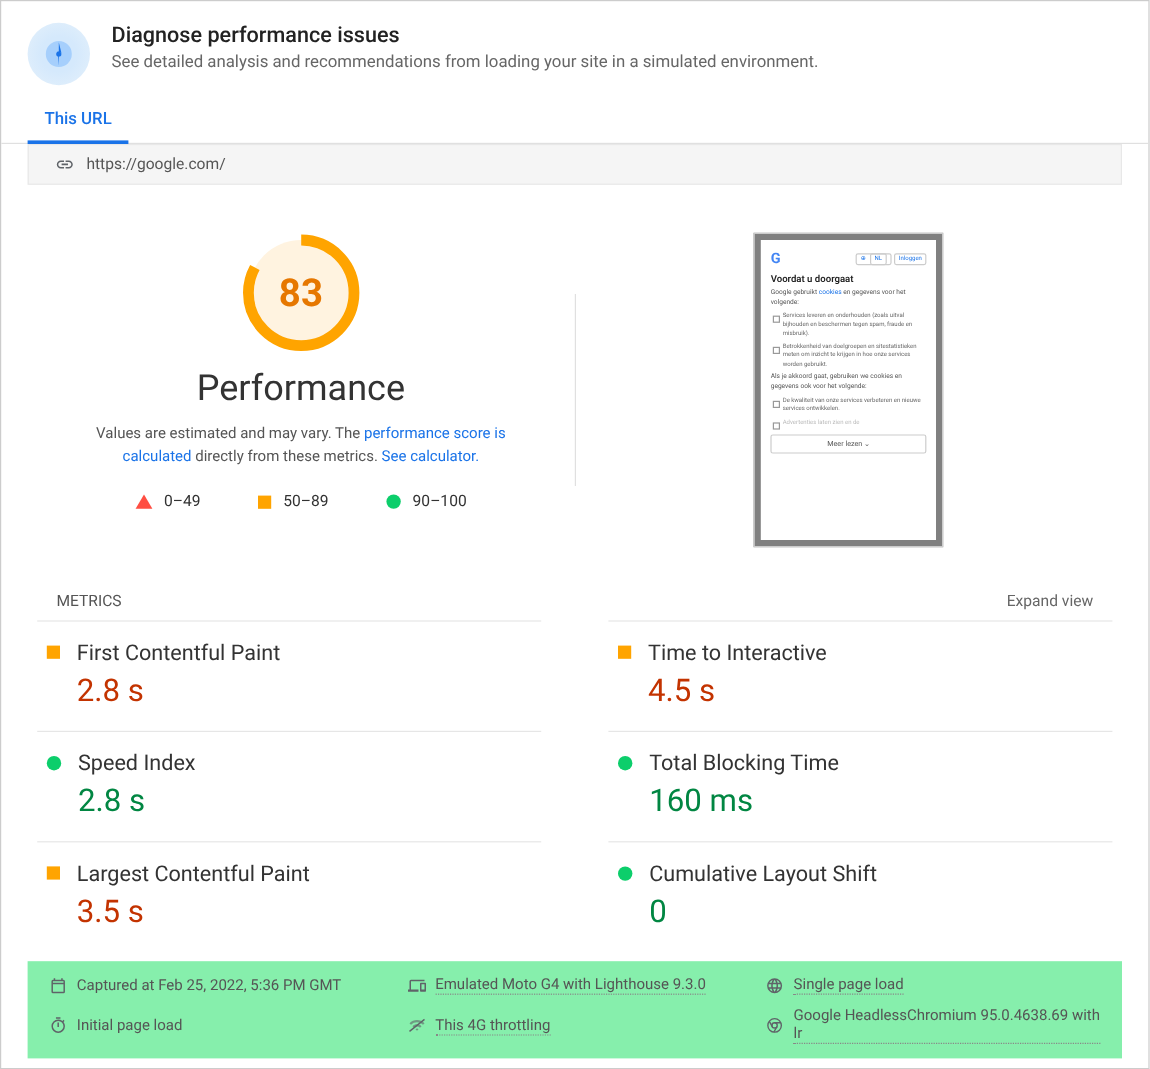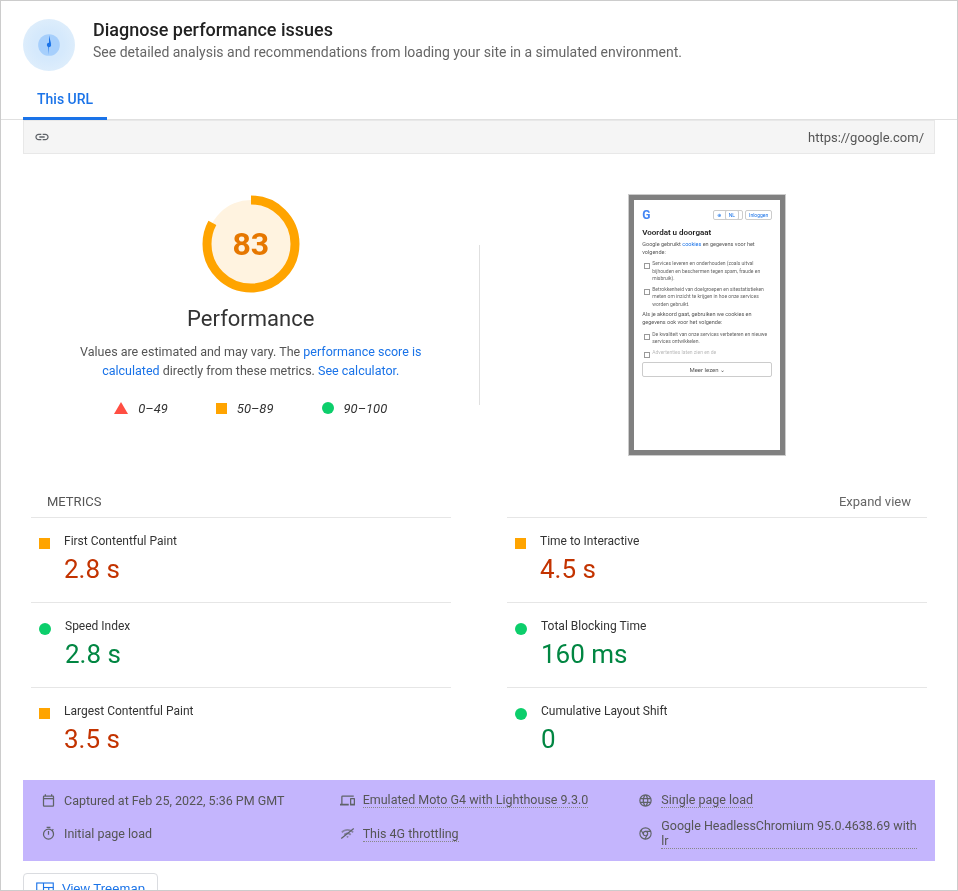--- a/index.html
+++ b/index.html
@@ -6,32 +6,32 @@
 body { font-family: -apple-system, BlinkMacSystemFont, "Segoe UI", Roboto, Arial, sans-serif; background: #fff; color: #333; border: 1px solid #ccc; width: 958px; height: 891px; overflow: hidden; }
 .container { padding: 0; }
 .header { display: flex; align-items: flex-start; padding: 18px 22px 10px 22px; }
 .header-icon { width: 52px; height: 52px; border-radius: 50%; background: radial-gradient(circle, #d5e9fc 40%, #e5f1fb 100%); display: flex; align-items: center; justify-content: center; margin-right: 18px; }
 .header-icon svg { width: 26px; height: 26px; }
 .header-text h1 { font-size: 18px; font-weight: 500; color: #222; margin-bottom: 4px; }
 .header-text p { font-size: 14px; color: #666; }
 .tabs { padding: 0 22px; border-bottom: 1px solid #e0e0e0; position: relative; }
 .tab { display: inline-block; padding: 10px 14px 12px 14px; font-size: 14px; color: #1a73e8; position: relative; cursor: pointer; font-weight: 500; }
 .tab::after { content: ''; position: absolute; bottom: -1px; left: 0; right: 0; height: 3px; background: #1a73e8; }
-.url-bar { display: flex; align-items: center; padding: 8px 10px; background: #f5f5f5; margin: 0 22px; border: 1px solid #e8e8e8; font-size: 13px; color: #555; justify-content: space-between; }
+.url-bar { display: flex; align-items: center; padding: 8px 22px; background: #f5f5f5; margin: 0 22px; border: 1px solid #e8e8e8; font-size: 13px; color: #555; }
 .url-bar svg { width: 16px; height: 16px; margin-right: 10px; fill: #5f6368; }
 .score-area { display: flex; padding: 40px 22px 30px 22px; align-items: flex-start; justify-content: center; gap: 0; }
 .score-left { flex: 1; text-align: center; position: relative; }
 .gauge-wrap { display: flex; justify-content: center; margin-bottom: 12px; }
 .gauge { position: relative; width: 100px; height: 100px; }
 .gauge svg { transform: rotate(-90deg); }
 .gauge-value { position: absolute; top: 0; left: 0; width: 100%; height: 100%; display: flex; align-items: center; justify-content: center; font-size: 32px; font-weight: 700; color: #e67700; }
-.score-title { font-size: 22px; font-weight: 400; color: #333; margin-bottom: 12px; }
+.score-title { font-size: 30px; font-weight: 400; color: #333; margin-bottom: 12px; }
 .score-desc { font-size: 12.5px; color: #555; max-width: 400px; margin: 0 auto 20px; line-height: 1.5; }
 .score-desc a { color: #1a73e8; text-decoration: none; }
-.legend { display: flex; justify-content: center; gap: 48px; font-size: 13px; color: #333; font-style: italic; }
+.legend { display: flex; justify-content: center; gap: 48px; font-size: 13px; color: #333; }
 .legend-item { display: flex; align-items: center; gap: 10px; }
 .tri { width: 0; height: 0; border-left: 7px solid transparent; border-right: 7px solid transparent; border-bottom: 12px solid #ff4e42; }
 .sq { width: 11px; height: 11px; background: #ffa400; }
 .ci { width: 12px; height: 12px; background: #0cce6b; border-radius: 50%; }
 .divider-v { width: 1px; background: #e0e0e0; height: 160px; align-self: center; }
 .score-right { flex: 1; display: flex; justify-content: center; align-items: center; }
 .screenshot { width: 158px; height: 262px; border: 1px solid #ccc; background: #808080; padding: 5px; position: relative; }
 .ss-inner { background: #fff; width: 100%; height: 100%; padding: 8px; font-size: 6px; color: #555; overflow: hidden; }
 .ss-head { display: flex; justify-content: space-between; align-items: center; margin-bottom: 6px; }
 .ss-glogo { font-weight: bold; font-size: 12px; }
@@ -42,25 +42,25 @@
 .ss-text { font-size: 5.5px; line-height: 1.4; margin-bottom: 4px; color: #555; }
 .ss-text a { color: #1a73e8; }
 .ss-list { font-size: 5px; color: #666; margin: 3px 0 3px 10px; line-height: 1.5; position: relative; }
 .ss-list::before { content:''; position:absolute; left:-8px; top:3px; width:4px; height:4px; border:0.5px solid #999; }
 .ss-btn { border: 0.5px solid #ccc; border-radius: 2px; text-align:center; padding: 3px; font-size: 6px; margin-top: 6px; color: #555;}
 .metrics-head { display: flex; justify-content: space-between; padding: 8px 46px; font-size: 13px; color: #555; }
 .metrics-head .exp { color: #666; cursor: pointer; }
 .metrics-grid { display: grid; grid-template-columns: 1fr 1fr; gap: 0 40px; padding: 0 22px; }
 .metric { padding: 16px 8px 18px 8px; border-top: 1px solid #e6e6e6; display: flex; align-items: flex-start; gap: 14px; margin: 0 8px;}
 .metric-shape { margin-top: 4px; flex-shrink: 0; }
-.metric-body .mname { font-size: 12px; color: #333; margin-bottom: 6px; }
+.metric-body .mname { font-size: 18px; color: #333; margin-bottom: 6px; }
 .metric-body .mval { font-size: 26px; font-weight: 400; }
 .mval.orange { color: #c33300; }
 .mval.green { color: #018642; }
-.env-box { background: #c4b5fd; margin: 8px 22px 12px 22px; padding: 12px 18px; display: grid; grid-template-columns: 1fr 1fr 1fr; gap: 10px 20px; font-size: 12.5px; color: #555; }
+.env-box { background: #86efac; margin: 8px 22px 12px 22px; padding: 12px 18px; display: grid; grid-template-columns: 1fr 1fr 1fr; gap: 10px 20px; font-size: 12.5px; color: #555; }
 .env-item { display: flex; align-items: center; gap: 8px; }
 .env-item svg { width: 15px; height: 15px; fill: #5f6368; flex-shrink: 0; }
 .env-item .dotted { border-bottom: 1px dotted #888; }
 .treemap-btn { display: inline-flex; align-items: center; gap: 8px; border: 1px solid #dadce0; border-radius: 4px; padding: 7px 12px; margin-left: 22px; font-size: 13px; color: #1a73e8; cursor: pointer; background: #fff; }
 .treemap-btn svg { width: 18px; height: 14px; fill: #1a73e8; stroke: #1a73e8; }
 </style>
 </head>
 <body>
 
 <div class="container">

